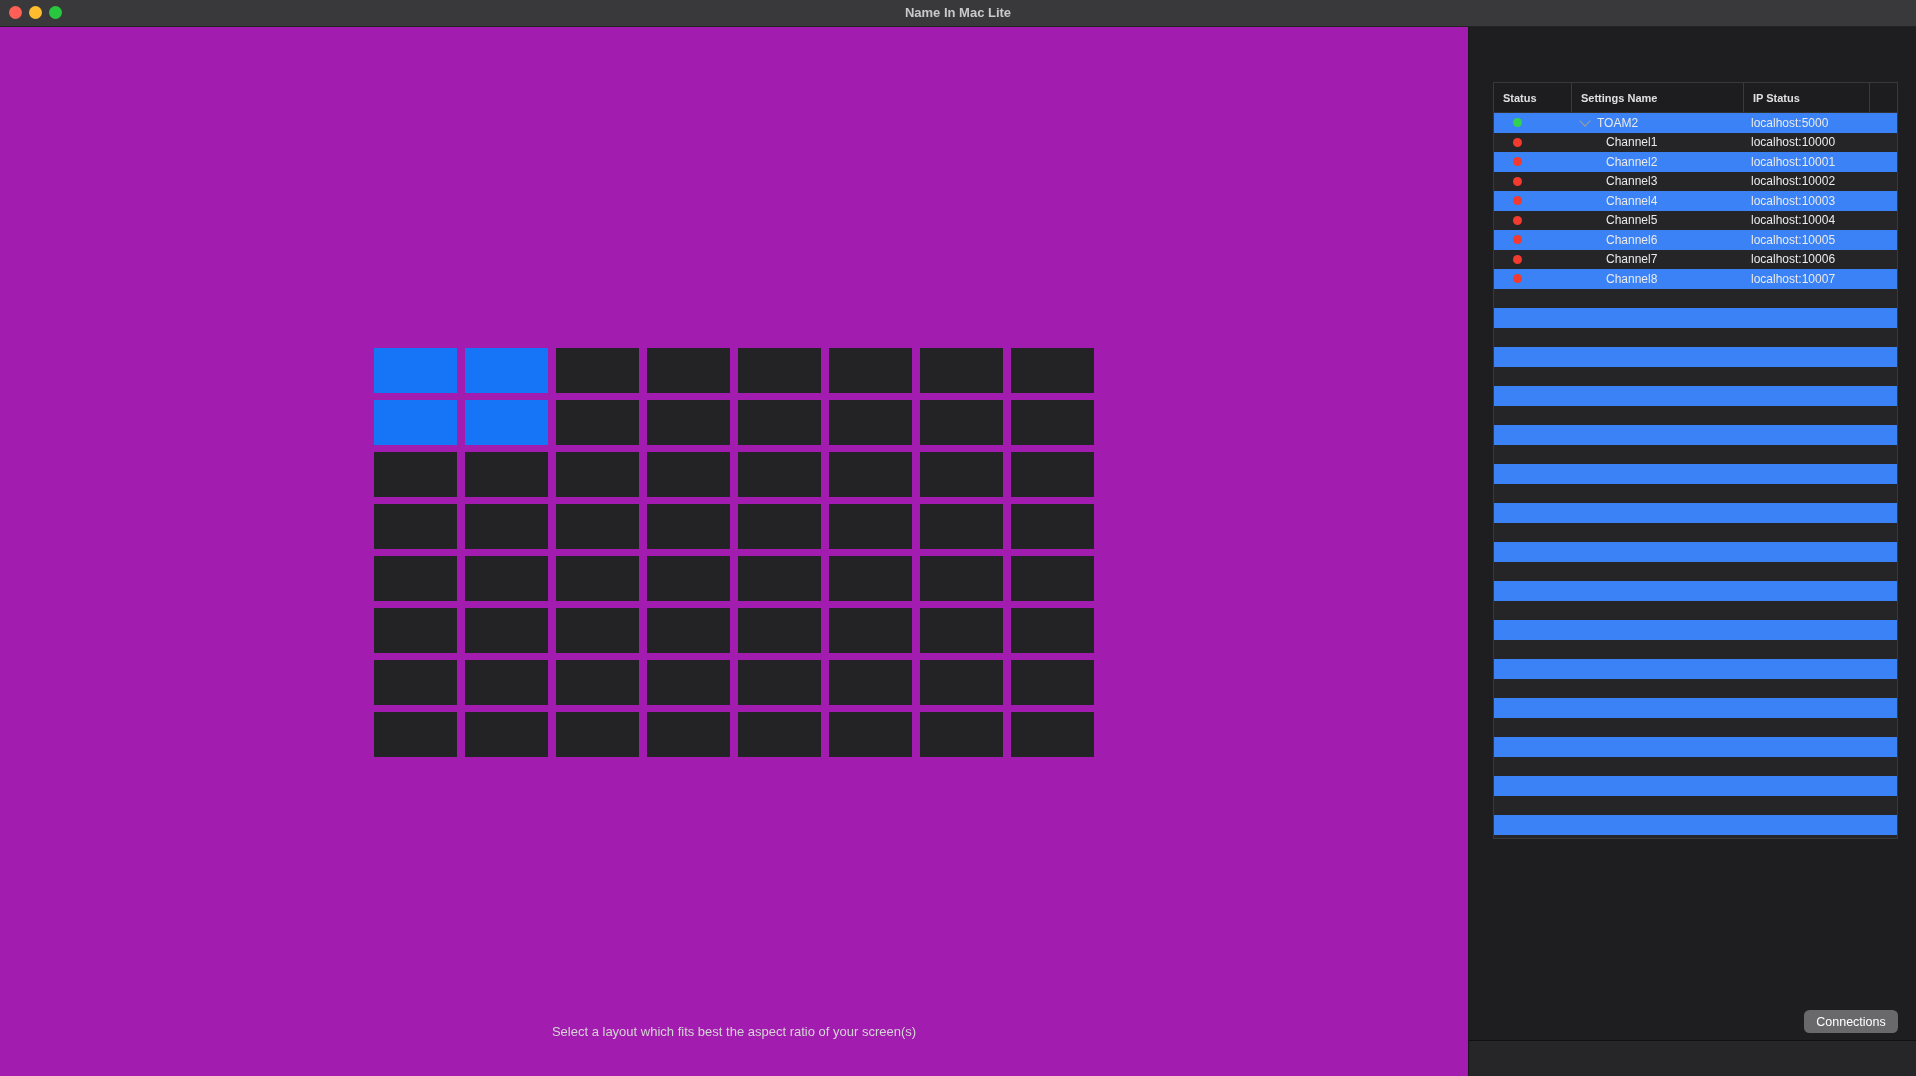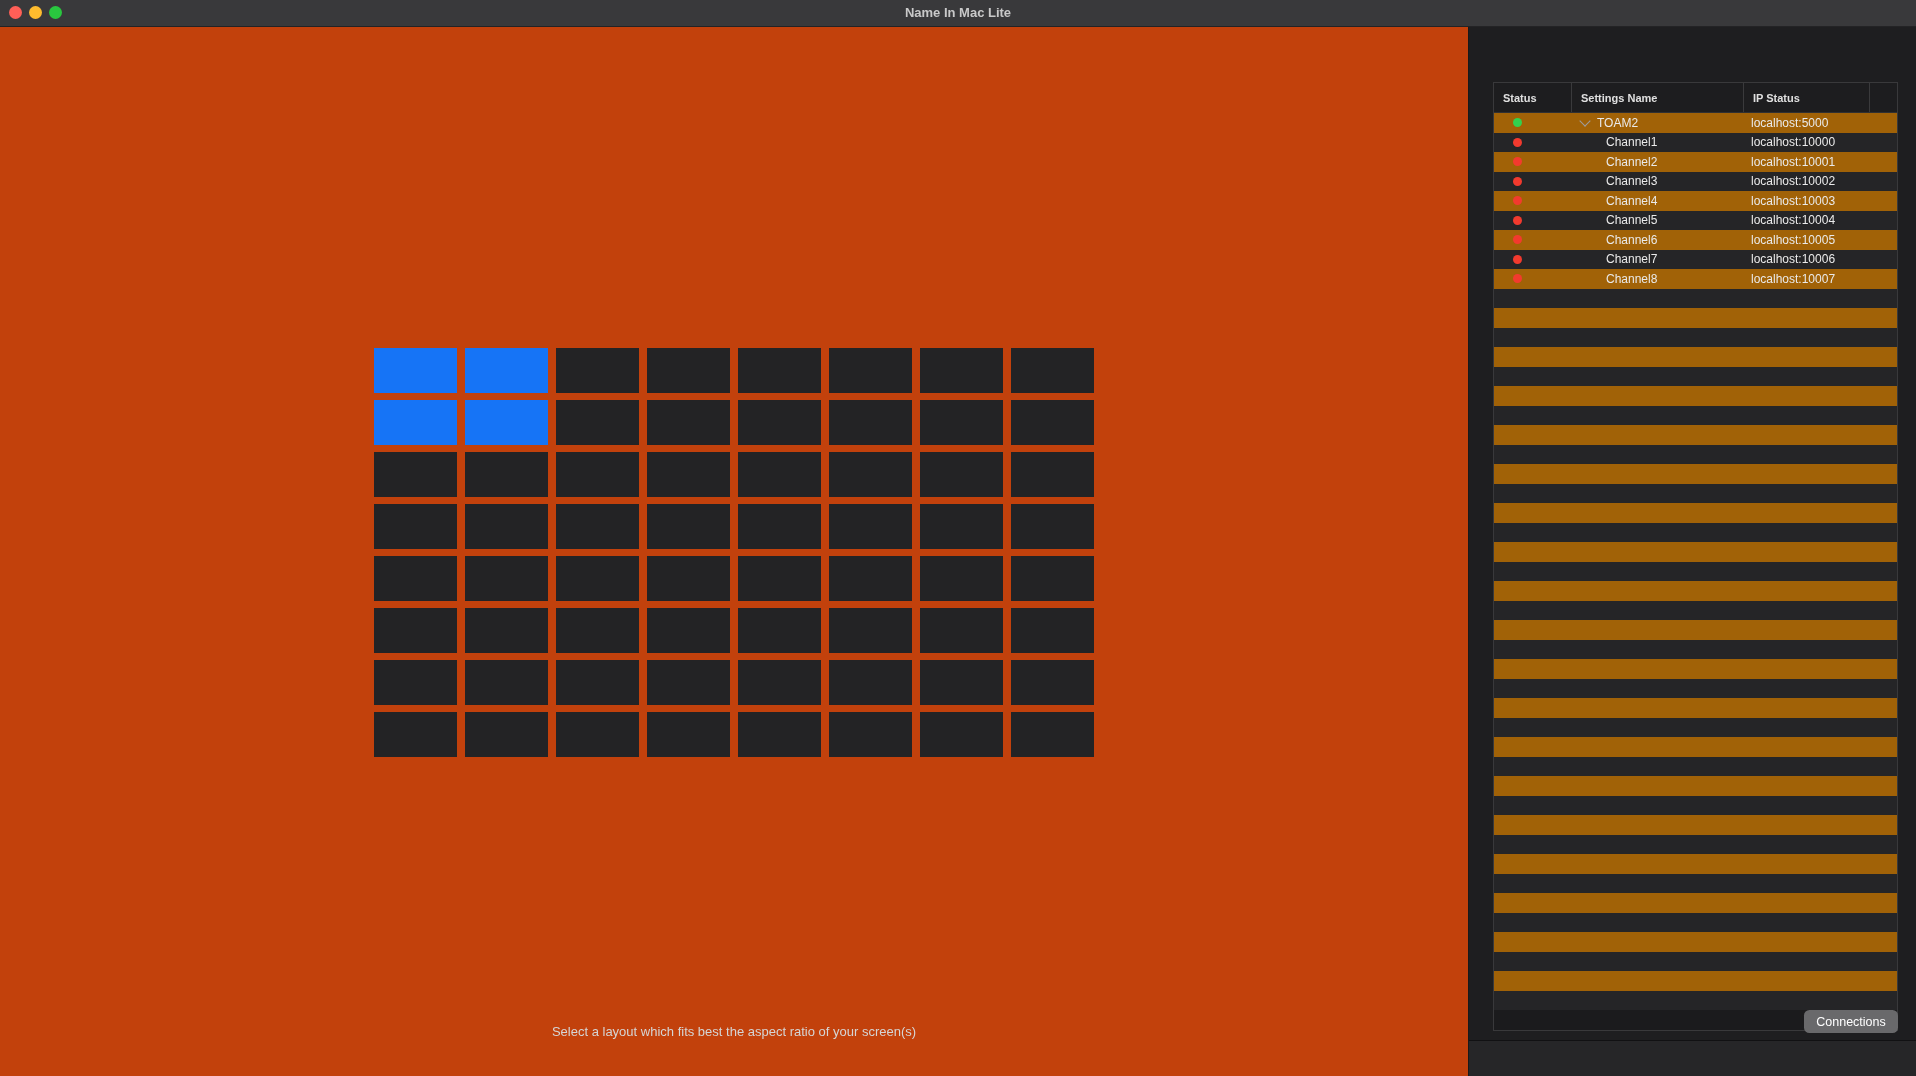--- a/index.html
+++ b/index.html
@@ -8,43 +8,43 @@
     background:#333335;
     font-family:"Liberation Sans","DejaVu Sans",sans-serif;
     -webkit-font-smoothing:antialiased;
   }
   
   .titlebar{position:absolute;left:0;top:0;width:100%;height:26px;background:#39393b;border-bottom:1px solid #232325;z-index:6}
   .lights{position:absolute;left:9px;top:6px;display:flex;gap:7px}
   .light{width:13px;height:13px;border-radius:50%}
   .win-title{position:absolute;left:0;right:0;top:0;height:26px;line-height:26px;text-align:center;font-size:13px;font-weight:700;color:#c9c9c9}
   
-  .main{position:absolute;left:0;top:27px;width:1468px;bottom:0;background:#c2410c}
+  .main{position:absolute;left:0;top:27px;width:1468px;bottom:0;background:#a21caf}
   .layout-grid{position:absolute;left:374px;top:321px;display:grid;grid-template-columns:repeat(8,83px);grid-auto-rows:45px;column-gap:8px;row-gap:7px}
   .tile{width:83px;height:45px}
   .hint{position:absolute;left:0;width:100%;text-align:center;font-size:13px;color:#d5d5d5}
   .hint1{top:997px}
   .hint2{top:1021px}
   
   .panel{position:absolute;left:1468px;top:27px;right:0;bottom:0;background:#1e1e20;border-left:1px solid #19191b}
   .tabbar{position:absolute;left:0;top:0;right:0;height:40px;background:#19191b;display:flex;align-items:stretch}
   .tab{width:205px;display:flex;align-items:center;justify-content:center;font-size:13px;color:#b3b3b5;cursor:default}
   .tab.active{color:#ffffff;font-weight:400}
   .closebtn{margin-left:auto;width:46px;display:flex;align-items:center;justify-content:center;color:#ffffff;font-size:21px;font-weight:700;line-height:1}
   
-  .ctable{position:absolute;left:24px;top:55px;width:405px;height:949px;border:1px solid #39393b;overflow:hidden;background:#1b1b1d;box-sizing:border-box}
+  .ctable{position:absolute;left:24px;top:55px;width:405px;height:757px;border:1px solid #39393b;overflow:hidden;background:#1b1b1d;box-sizing:border-box}
   .thead{display:flex;height:29px;background:#1d1d1f;border-bottom:1px solid #303032}
   .th{font-size:11px;font-weight:700;color:#e0e0e0;display:flex;align-items:center;padding-left:9px;border-right:1px solid #3a3a3c;box-sizing:border-box}
   .th-status{width:78px}
   .th-name{width:172px}
   .th-ip{width:126px}
   .th-extra{flex:1;border-right:none}
   .tbody{position:relative}
   .trow{display:flex;height:19.5px;align-items:center}
-  .trow.even{background:#a16207}
+  .trow.even{background:#3b82f6}
   .trow.odd{background:#252527}
   .c-status{width:78px;display:flex;align-items:center;box-sizing:border-box}
   .dot{width:9px;height:9px;border-radius:50%;margin-left:19px}
   .c-name{width:172px;display:flex;align-items:center;font-size:12px;color:#eaeaea;box-sizing:border-box}
   .c-name.group{padding-left:9px}
   .c-name.child{padding-left:34px}
   .chev{width:7px;height:7px;border-right:1.6px solid #9d9d9f;border-bottom:1.6px solid #9d9d9f;transform:rotate(45deg);margin:-4px 8px 0 0;display:inline-block}
   .c-ip{font-size:12px;color:#eaeaea;padding-left:7px}
   
   .disconnect{position:absolute;left:335px;top:983px;width:94px;height:23px;background:#69696b;border:none;border-radius:5.5px;color:#ffffff;font-size:12.5px;padding:0;cursor:default}

